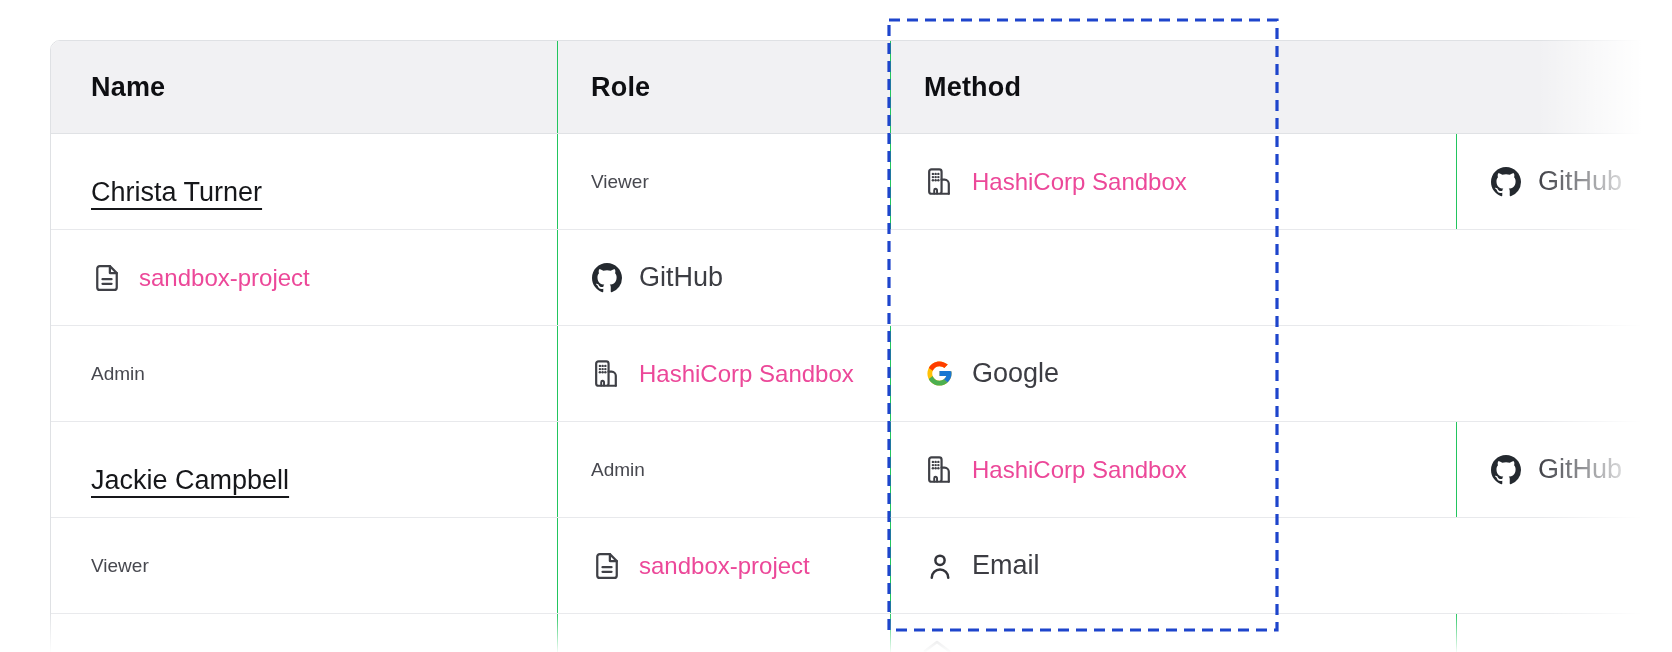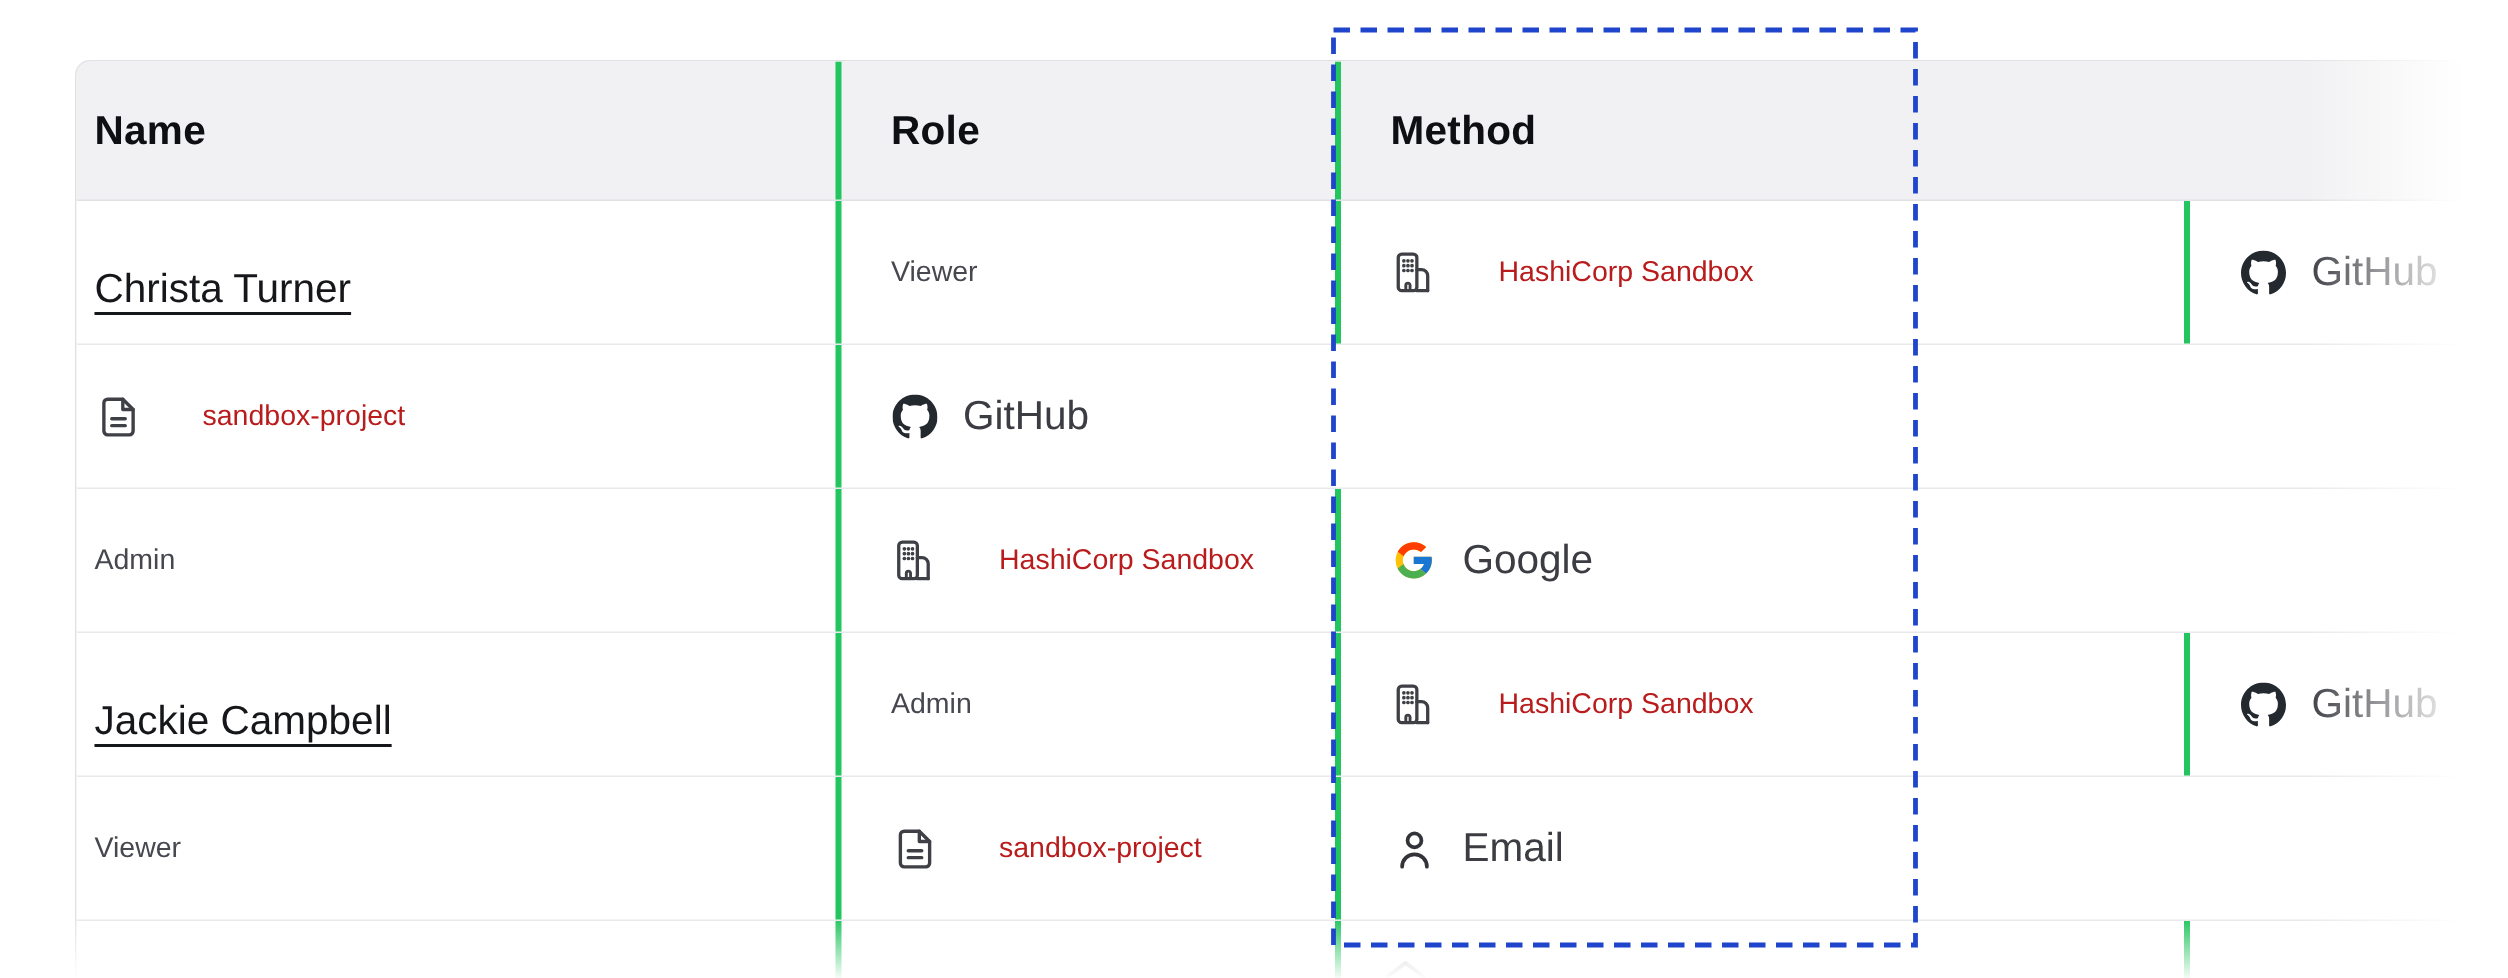--- a/index.html
+++ b/index.html
@@ -13,32 +13,32 @@
   
   .table-wrap{
     position:absolute;left:50px;top:40px;width:1830px;height:780px;
     border:1px solid #dfe1e4;border-radius:10px 10px 0 0;overflow:hidden;background:#fff;
   }
   .tr{display:grid;grid-template-columns:506px 333px 566px 420px;align-items:center;}
   .tr.head{height:92px;background:#f1f1f3;border-bottom:1px solid #e0e2e5;}
   .tr.row{height:95px;border-bottom:1px solid #e8e9ec;background:#fff;}
   .tr.partial{height:95px;background:#fff;border-bottom:none;}
   .td,.th{height:100%;display:flex;align-items:center;padding-left:33px;box-sizing:border-box;}
-  .td:first-child,.th:first-child{padding-left:12px;}
-  .td+ .td,.th + .th{border-left:4px solid #22c55e;text-align:center;}
+  .td:first-child,.th:first-child{padding-left:40px;}
+  .td+ .td,.th + .th{border-left:1px solid #22c55e;text-align:center;}
   .th span{font-size:27px;font-weight:700;color:#0e0f12;letter-spacing:.2px;}
   .name-link{
     font-size:27px;font-weight:500;color:#16171a;
     text-decoration:underline;text-underline-offset:7px;text-decoration-thickness:2px;
     cursor:pointer;
     margin-top:21px;
   }
   .role-text{font-size:19px;color:#47484f;}
   .cell-flex{display:flex;align-items:center;gap:17px;}
-  .scope-text{font-size:19px;color:#b91c1c;margin-left:24px;}
+  .scope-text{font-size:24px;color:#ec4899;}
   .method-text{font-size:27px;color:#3c3d43;}
   .icon-box{width:31px;height:31px;display:flex;align-items:center;justify-content:center;flex:0 0 31px;}
   .icon-box svg{display:block;}
 
   
   .fade-right{
     position:absolute;top:0;right:0;width:135px;height:652px;z-index:2;pointer-events:none;
     background:linear-gradient(to right, rgba(255,255,255,0), #ffffff 78%);
   }
   .fade-bottom{

